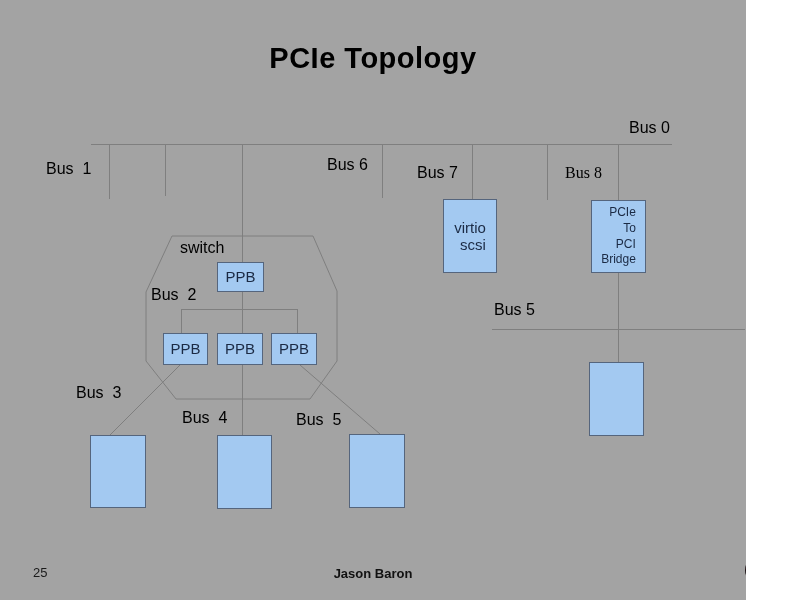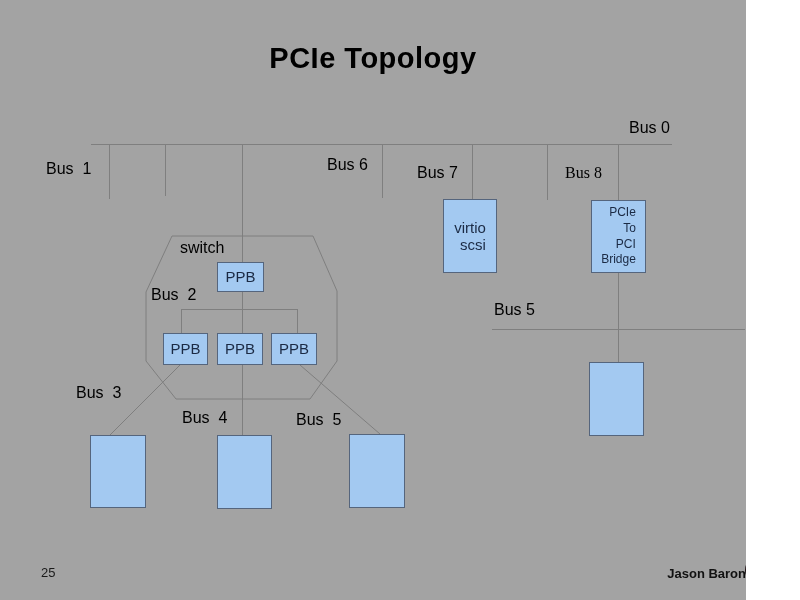--- a/index.html
+++ b/index.html
@@ -9,22 +9,22 @@
          font-size:29px;font-weight:bold;color:#000;margin:0;letter-spacing:.5px;}
   .lines{position:absolute;left:0;top:0;}
   .lines path,.lines polygon{fill:none;stroke:#7f7f7f;stroke-width:1;}
   .lines .straight{shape-rendering:crispEdges;}
   .box{position:absolute;box-sizing:border-box;background:#a3c9f1;border:1px solid #55657d;
        display:flex;align-items:center;justify-content:center;text-align:right;
        color:#1b2a44;white-space:pre-line;font-size:16px;}
   .box.f15{font-size:15px;line-height:1.15;}
   .box.f12{font-size:12px;line-height:1.3;}
   .lbl{position:absolute;font-size:16px;color:#000;white-space:pre;}
-  .footer-page{position:absolute;left:33px;top:565px;font-size:13px;color:#1a1a1a;margin-left:8px;}
-  .footer-author{position:absolute;left:0;top:566px;width:100%;text-align:right;
+  .footer-page{position:absolute;left:33px;top:565px;font-size:13px;color:#1a1a1a;}
+  .footer-author{position:absolute;left:0;top:566px;width:100%;text-align:center;
                  font-size:13px;font-weight:bold;color:#111;}
   .logo{position:absolute;left:740px;top:550px;width:38px;height:38px;}
 </style>
 </head>
 <body>
 
 <div class="slide">
 
   <h1 class="title">PCIe Topology</h1>
 

